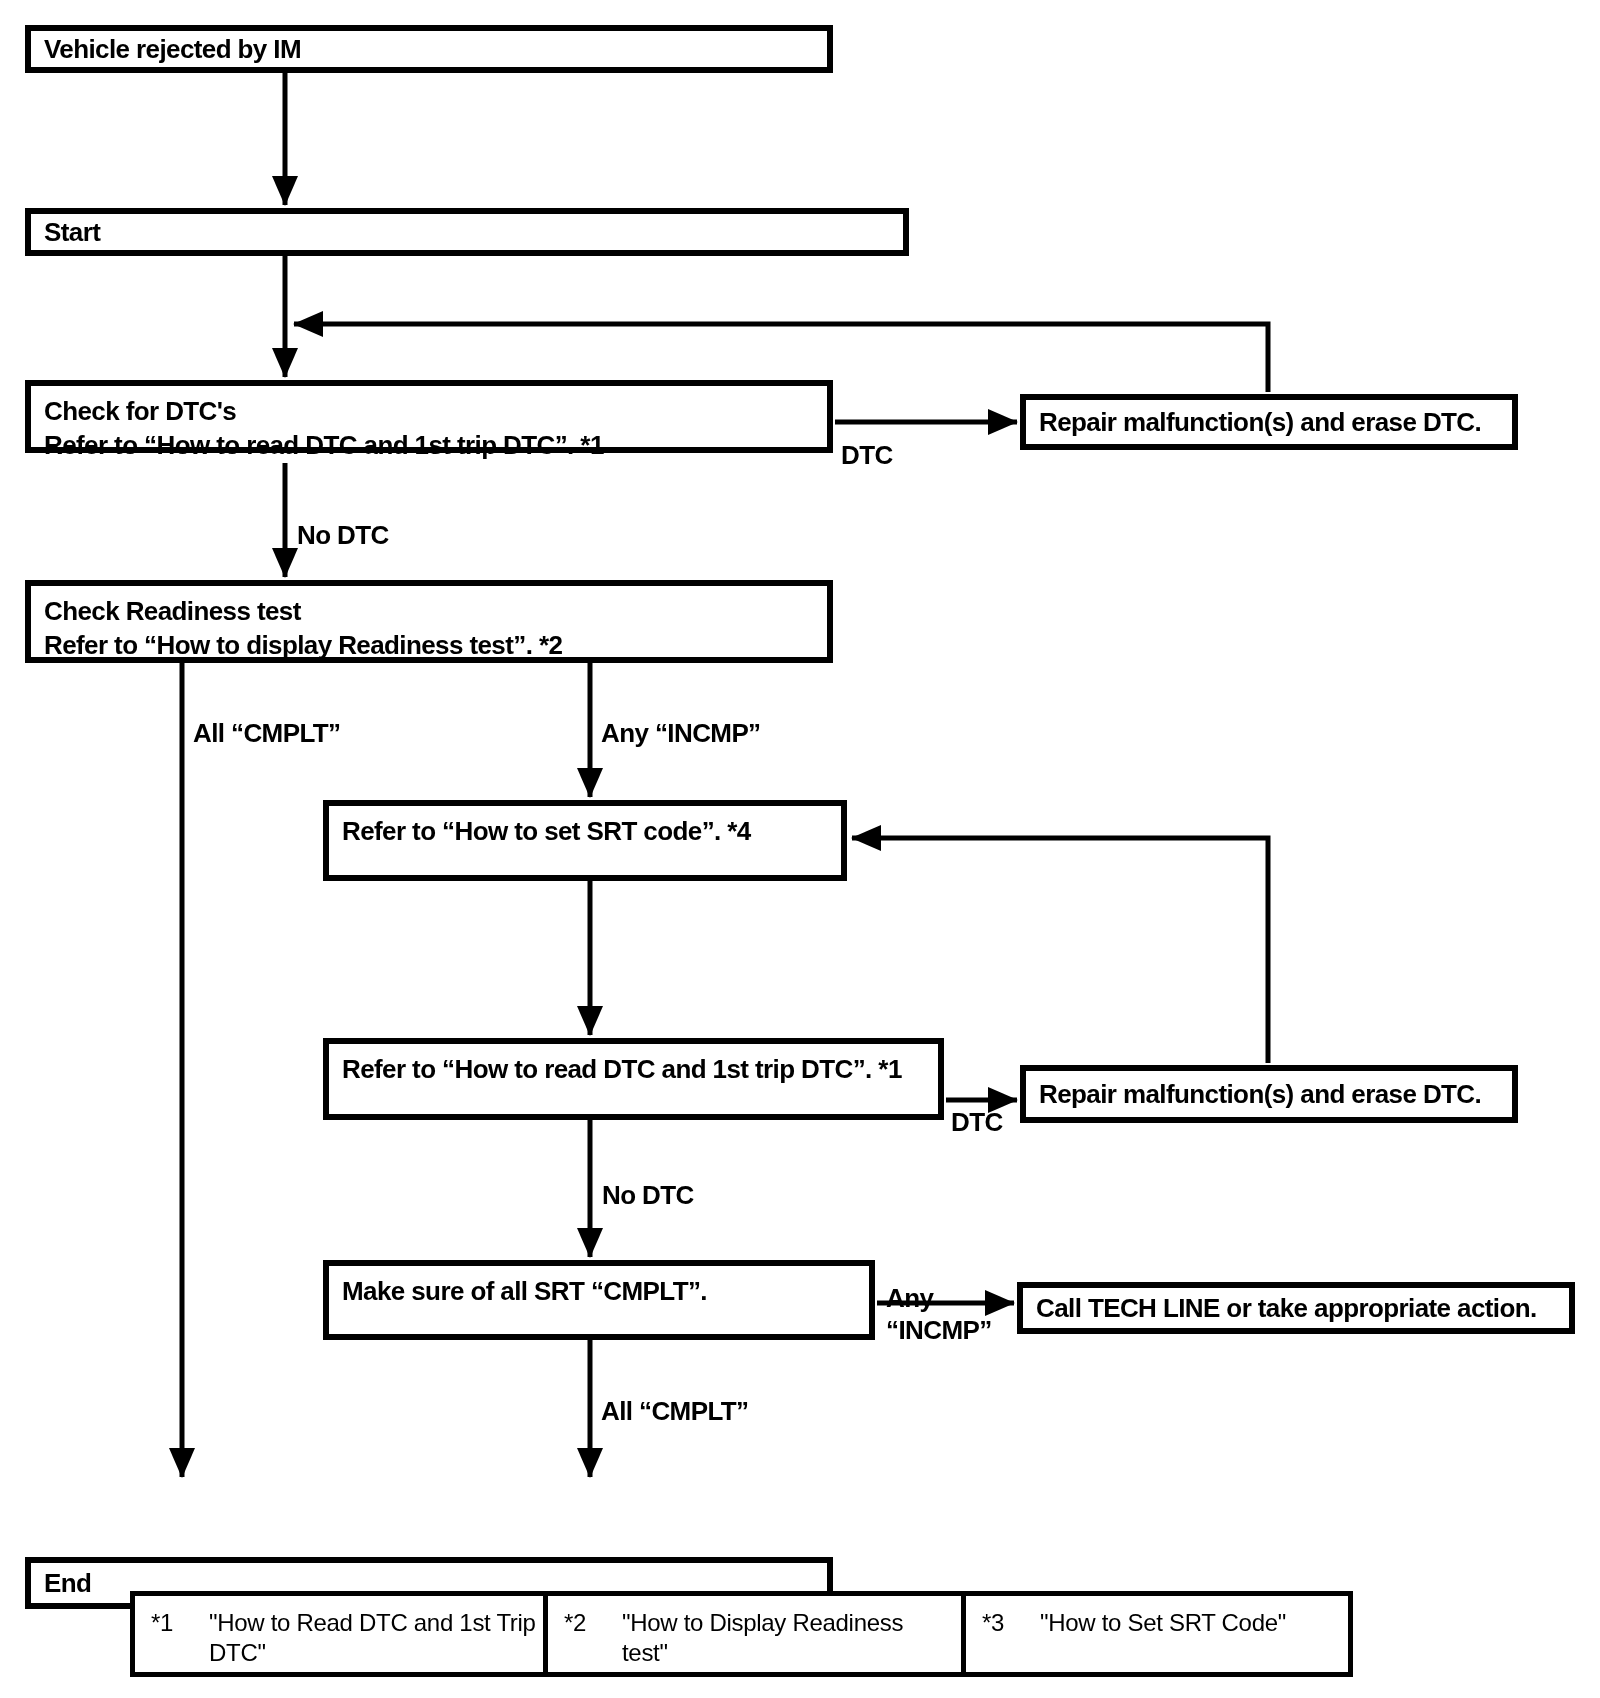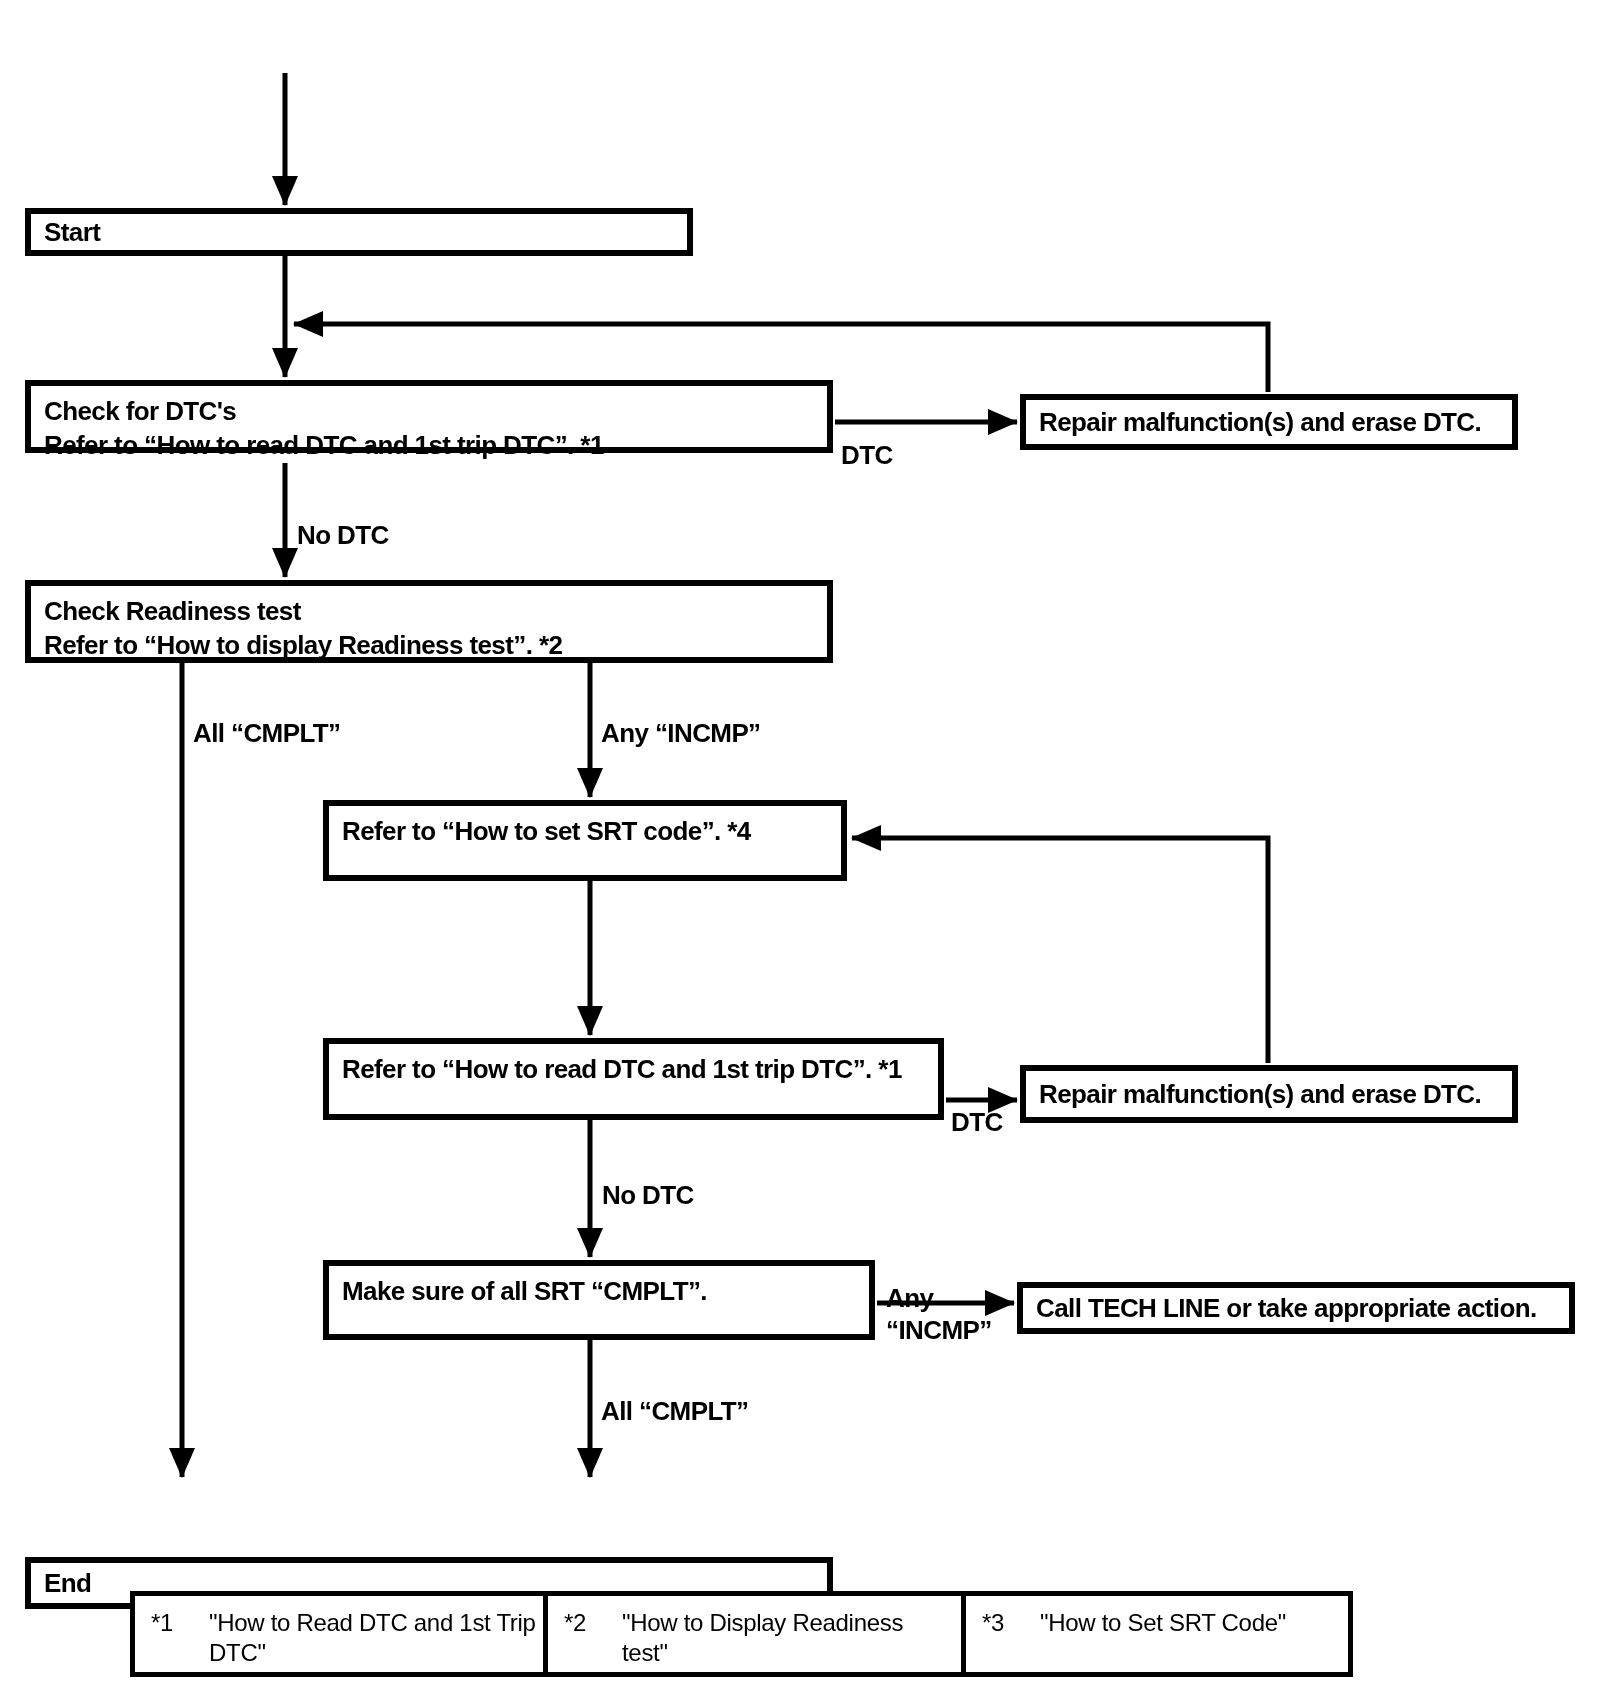--- a/index.html
+++ b/index.html
@@ -78,22 +78,25 @@
     <line x1="182" y1="661" x2="182" y2="1477" stroke="#000" stroke-width="5" marker-end="url(#arw)"></line>
     <line x1="590" y1="661" x2="590" y2="797" stroke="#000" stroke-width="5" marker-end="url(#arw)"></line>
     <line x1="590" y1="879" x2="590" y2="1035" stroke="#000" stroke-width="5" marker-end="url(#arw)"></line>
     <polyline points="1268,1063 1268,838 852,838" fill="none" stroke="#000" stroke-width="5" marker-end="url(#arw)"></polyline>
     <line x1="946" y1="1100" x2="1017" y2="1100" stroke="#000" stroke-width="5" marker-end="url(#arw)"></line>
     <line x1="590" y1="1118" x2="590" y2="1257" stroke="#000" stroke-width="5" marker-end="url(#arw)"></line>
     <line x1="877" y1="1303" x2="1014" y2="1303" stroke="#000" stroke-width="5" marker-end="url(#arw)"></line>
     <line x1="590" y1="1338" x2="590" y2="1477" stroke="#000" stroke-width="5" marker-end="url(#arw)"></line>
   </svg>
 
+  <div class="node one" style="left:25px;top:25px;width:808px;height:48px">
+    <span class="ln">Vehicle rejected by IM</span>
+  </div>
 
-  <div class="node one" style="left:25px;top:208px;width:668px;height:48px">
+  <div class="node one" style="left:25px;top:208px;width:884px;height:48px">
     <span class="ln">Start</span>
   </div>
 
   <div class="node two" style="left:25px;top:380px;width:808px;height:73px">
     <span class="ln">Check for DTC's</span>
     <span class="ln">Refer to “How to read DTC and 1st trip DTC”. *1</span>
   </div>
 
   <div class="node one" style="left:1020px;top:394px;width:498px;height:56px">
     <span class="ln">Repair malfunction(s) and erase DTC.</span>

